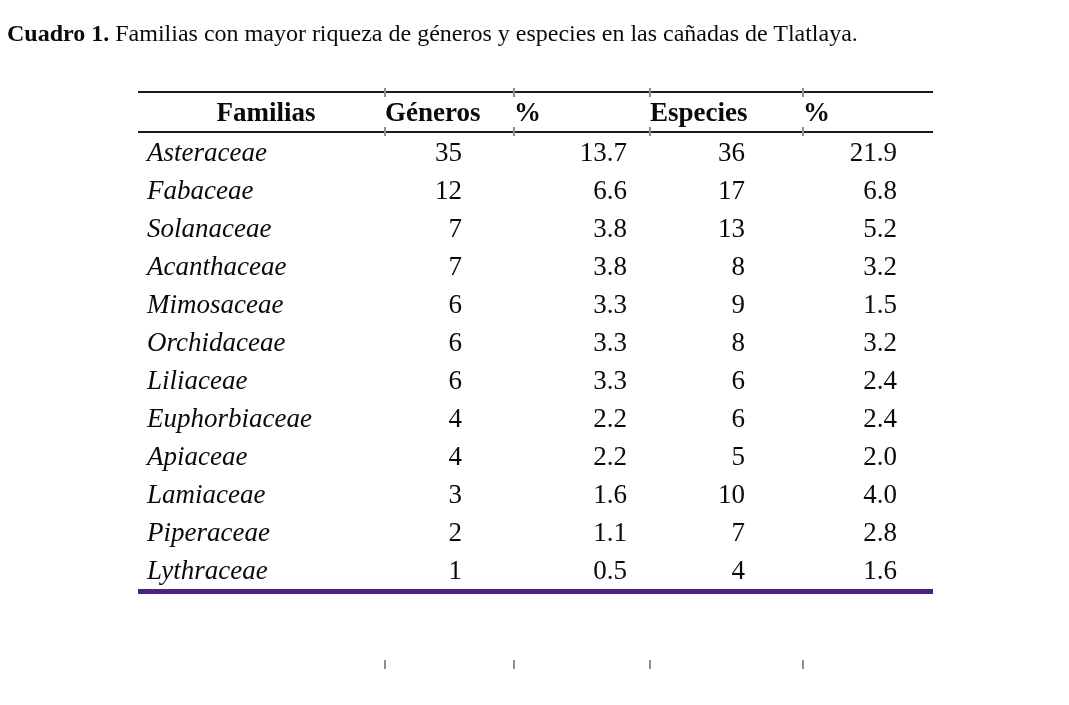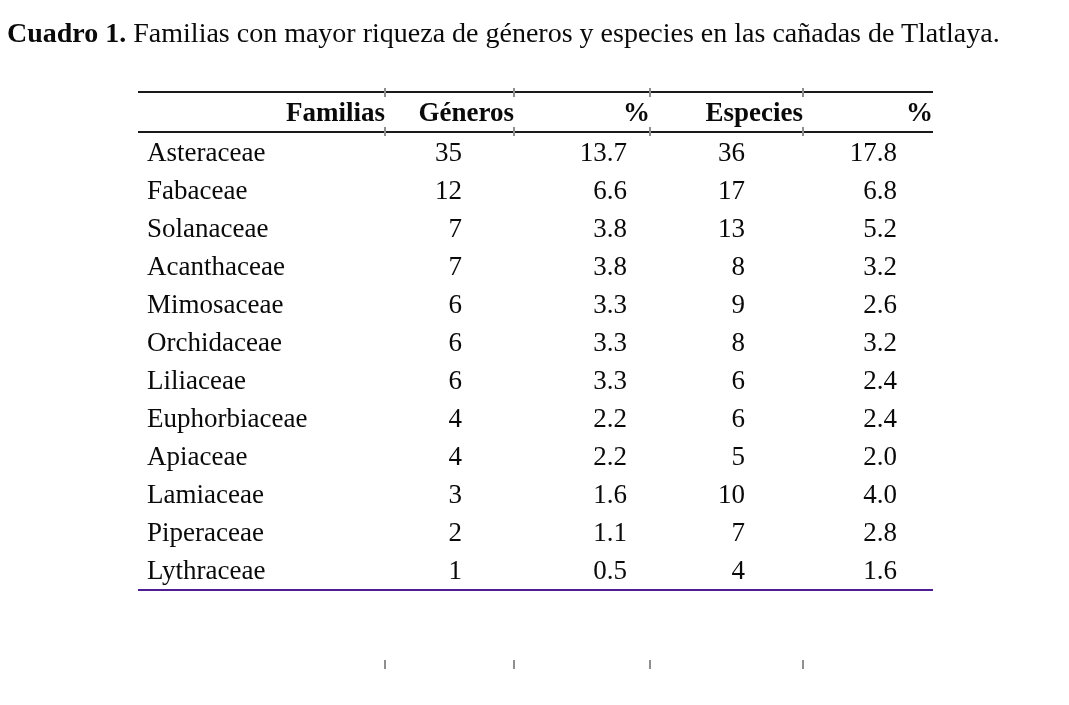--- a/index.html
+++ b/index.html
@@ -13,21 +13,21 @@
     height: 705px;
     font-family: "Liberation Serif", "DejaVu Serif", serif;
     color: #0a0a0a;
     overflow: hidden;
   }
   .caption {
     position: absolute;
     left: 7px;
     top: 16px;
     width: 1058px;
-    font-size: 28px;
+    font-size: 24px;
     line-height: 34px;
     white-space: nowrap;
   }
   .caption .caption-label {
     font-weight: bold;
   }
   .table-wrap {
     position: absolute;
     left: 138px;
     top: 91px;
@@ -45,36 +45,36 @@
   col.c5 { width: 130px; }
   .data-table th, .data-table td {
     font-size: 27px;
     height: 38px;
     padding: 0;
     vertical-align: middle;
     white-space: nowrap;
   }
   .data-table thead th {
     font-weight: bold;
-    text-align: right;
+    text-align: left;
     border-top: 2px solid #1a1a1a;
     border-bottom: 2px solid #1a1a1a;
   }
   .data-table thead th:first-child {
-    text-align: right;
+    text-align: center;
     padding-left: 9px;
   }
   .data-table tbody td { text-align: right; }
-  .data-table tbody td:nth-child(1) { text-align: left; padding-left: 9px; }
+  .data-table tbody td:nth-child(1) { text-align: left; padding-left: 9px; font-style: italic; }
   .data-table tbody td:nth-child(2) { padding-right: 52px; }
   .data-table tbody td:nth-child(3) { padding-right: 23px; }
   .data-table tbody td:nth-child(4) { padding-right: 58px; }
   .data-table tbody td:nth-child(5) { padding-right: 36px; }
   .data-table tbody tr:last-child td {
-    border-bottom: 2px solid #4c1d95;
+    border-bottom: 5px solid #4c1d95;
   }
   
   .tick {
     position: absolute;
     width: 2px;
     height: 9px;
     background: #8f8f8f;
   }
   .tick.t-top    { top: -3px; }
   .tick.t-head   { top: 36px; }
@@ -108,21 +108,21 @@
         <th>Especies</th>
         <th>%</th>
       </tr>
     </thead>
     <tbody>
         <tr>
           <td>Asteraceae</td>
           <td>35</td>
           <td>13.7</td>
           <td>36</td>
-          <td>17.8</td>
+          <td>21.9</td>
         </tr>
         <tr>
           <td>Fabaceae</td>
           <td>12</td>
           <td>6.6</td>
           <td>17</td>
           <td>6.8</td>
         </tr>
         <tr>
           <td>Solanaceae</td>
@@ -136,21 +136,21 @@
           <td>7</td>
           <td>3.8</td>
           <td>8</td>
           <td>3.2</td>
         </tr>
         <tr>
           <td>Mimosaceae</td>
           <td>6</td>
           <td>3.3</td>
           <td>9</td>
-          <td>2.6</td>
+          <td>1.5</td>
         </tr>
         <tr>
           <td>Orchidaceae</td>
           <td>6</td>
           <td>3.3</td>
           <td>8</td>
           <td>3.2</td>
         </tr>
         <tr>
           <td>Liliaceae</td>

